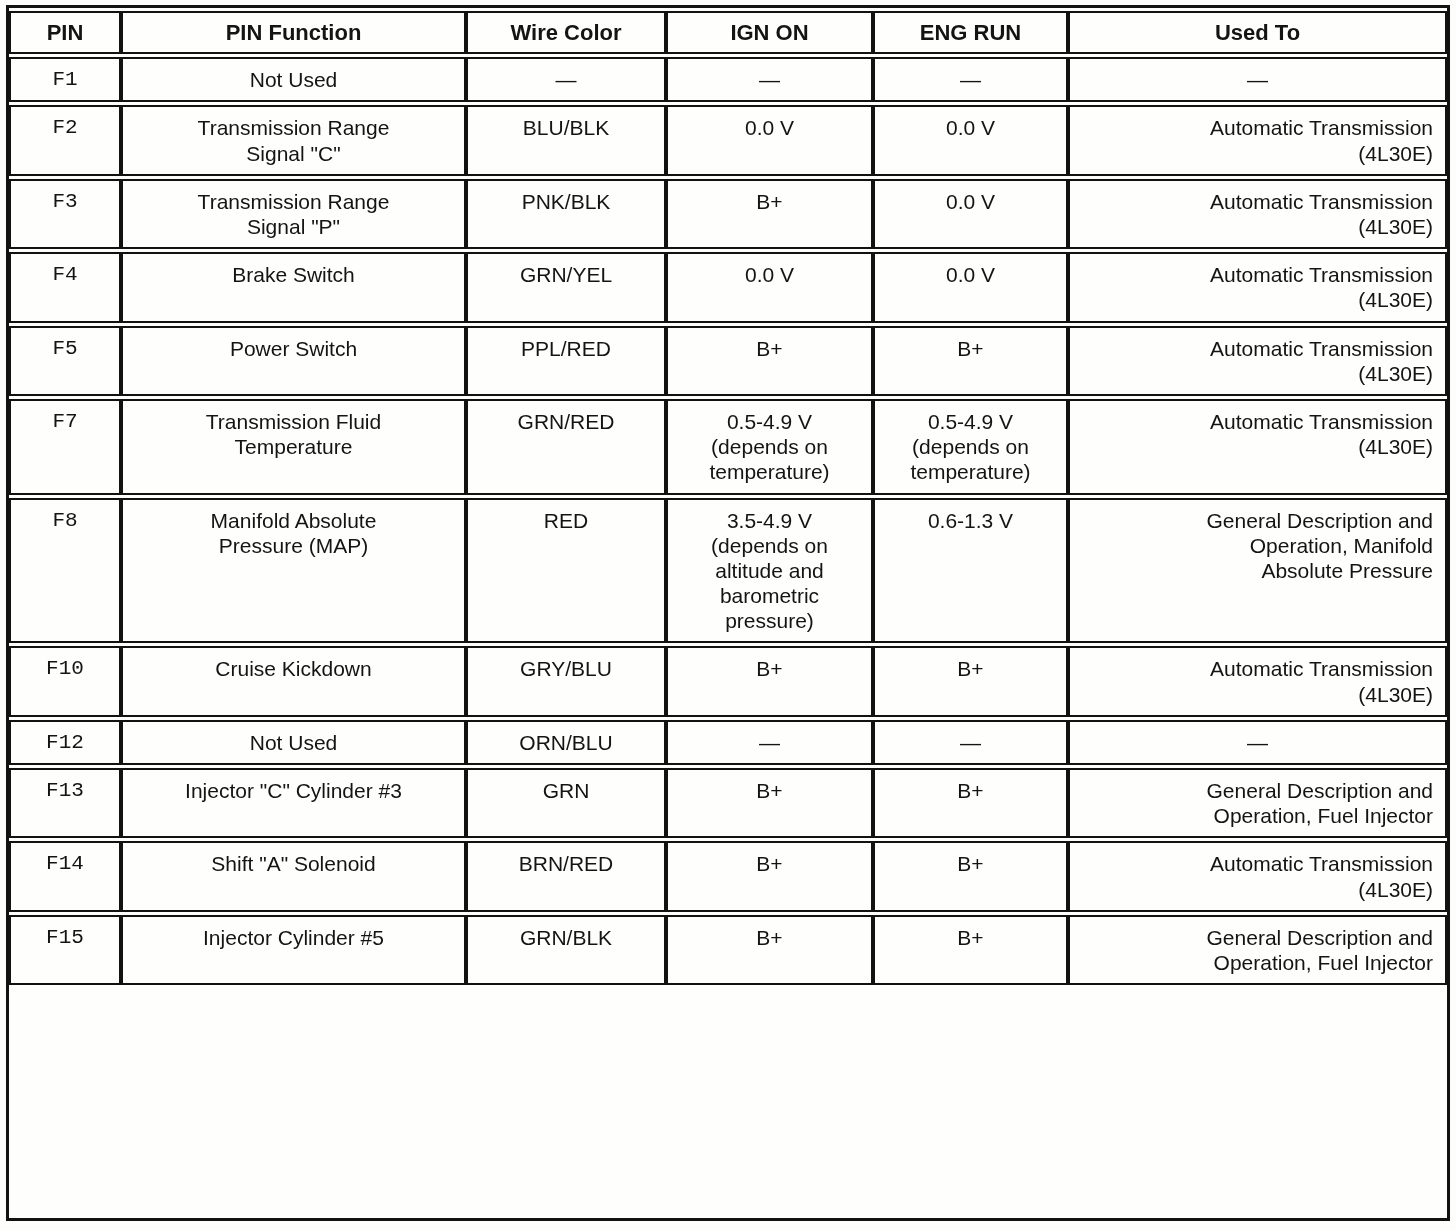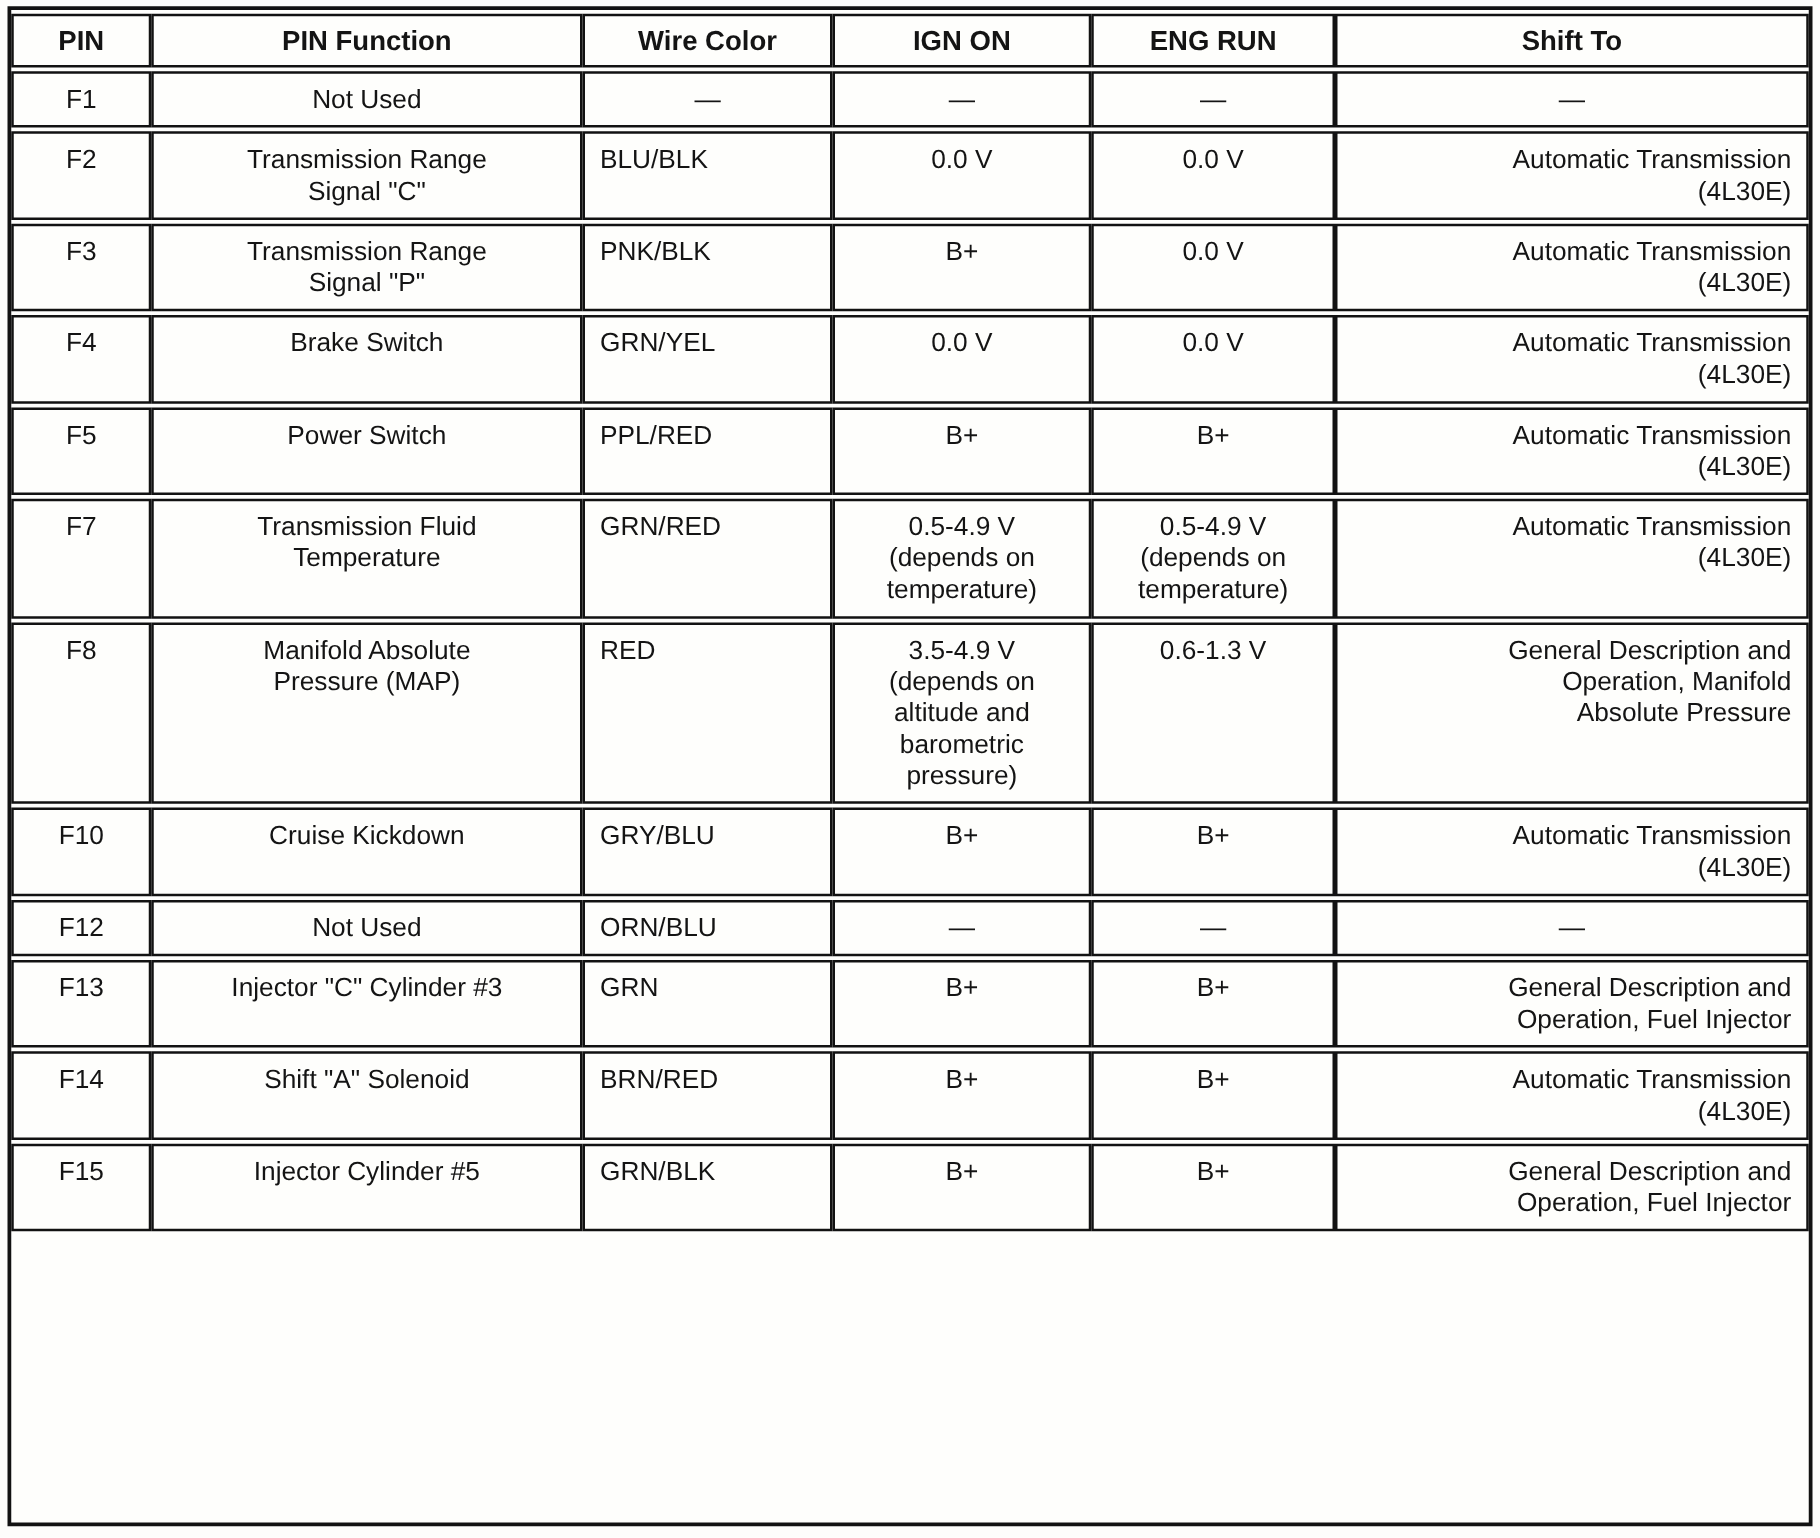--- a/index.html
+++ b/index.html
@@ -39,23 +39,23 @@
     text-align: center;
     padding: 7px 6px;
     line-height: 1.15;
   }
   td {
     font-size: 21px;
     line-height: 1.2;
     padding: 8px 12px;
     white-space: pre-line;
   }
-  td.c-pin   { text-align: center; padding-left: 4px; padding-right: 4px; }
+  td.c-pin   { text-align: center; padding-left: 4px; padding-right: 4px; font-family: Liberation Mono, monospace; }
   td.c-func  { text-align: center; }
-  td.c-wire  { text-align: left; }
+  td.c-wire  { text-align: center; }
   td.c-ign   { text-align: center; }
   td.c-eng   { text-align: center; }
   td.c-refer { text-align: right; }
   td.dash    { text-align: center; }
 </style>
 </head>
 <body>
 
 <div class="page">
   <div class="table-frame">
@@ -68,21 +68,21 @@
         <col style="width:195px">
         <col>
       </colgroup>
       <thead>
         <tr>
           <th>PIN</th>
           <th>PIN Function</th>
           <th>Wire Color</th>
           <th>IGN ON</th>
           <th>ENG RUN</th>
-          <th>Shift To</th>
+          <th>Used To</th>
         </tr>
       </thead>
       <tbody>
           <tr>
             <td class="c-pin">F1</td>
             <td class="c-func">Not Used</td>
             <td class="c-wire dash">—</td>
             <td class="c-ign dash">—</td>
             <td class="c-eng dash">—</td>
             <td class="c-refer dash">—</td>

